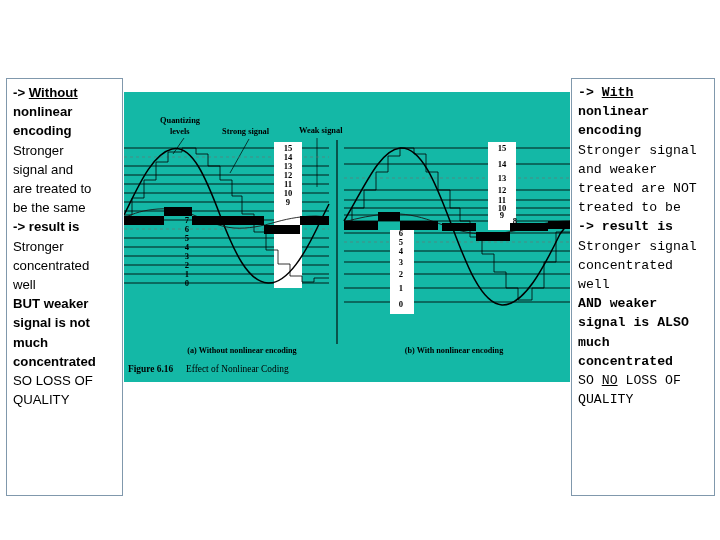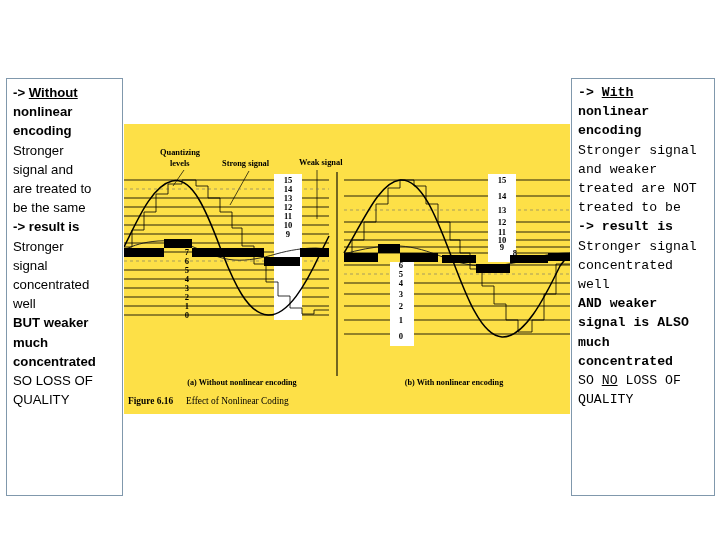--- a/index.html
+++ b/index.html
@@ -40,24 +40,24 @@
   .callout .b  { font-weight: bold; }
   .callout .u  { text-decoration: underline; }
 
   #callout-left  { left: 6px;   top: 78px;  width: 117px; height: 418px; }
   #callout-right { left: 571px; top: 78px;  width: 144px; height: 418px; font-family: Liberation Mono, monospace; }
 
   
   #figure {
     position: absolute;
     left: 124px;
-    top: 124px;
+    top: 92px;
     width: 446px;
     height: 290px;
-    background: #fde047;
+    background: #14b8a6;
     overflow: hidden;
   }
   #figure svg { display: block; }
   .lbl-callout {
     font-size: 8.4px;
     font-weight: bold;
     font-family: "Liberation Serif", serif;
   }
   .tick-num {
     font-size: 8.6px;
@@ -97,24 +97,24 @@
   <div class="callout" id="callout-left">
     <span class="ln"><span class="b">-&gt; </span><span class="b u">Without</span></span>
     <span class="ln b">nonlinear</span>
     <span class="ln b">encoding</span>
     <span class="ln">Stronger</span>
     <span class="ln">signal and</span>
     <span class="ln">are treated to</span>
     <span class="ln">be the same</span>
     <span class="ln b">-&gt; result is</span>
     <span class="ln">Stronger</span>
-    <span class="ln">signal</span>
     <span class="ln">concentrated</span>
     <span class="ln">well</span>
     <span class="ln b">BUT weaker</span>
+    <span class="ln b">signal is not</span>
     <span class="ln b">much</span>
     <span class="ln b">concentrated</span>
     <span class="ln">SO LOSS OF</span>
     <span class="ln">QUALITY</span>
   </div>
 
   <div class="callout" id="callout-right">
     <span class="ln"><span class="b">-&gt; </span><span class="b u">With</span></span>
     <span class="ln b">nonlinear</span>
     <span class="ln b">encoding</span>

